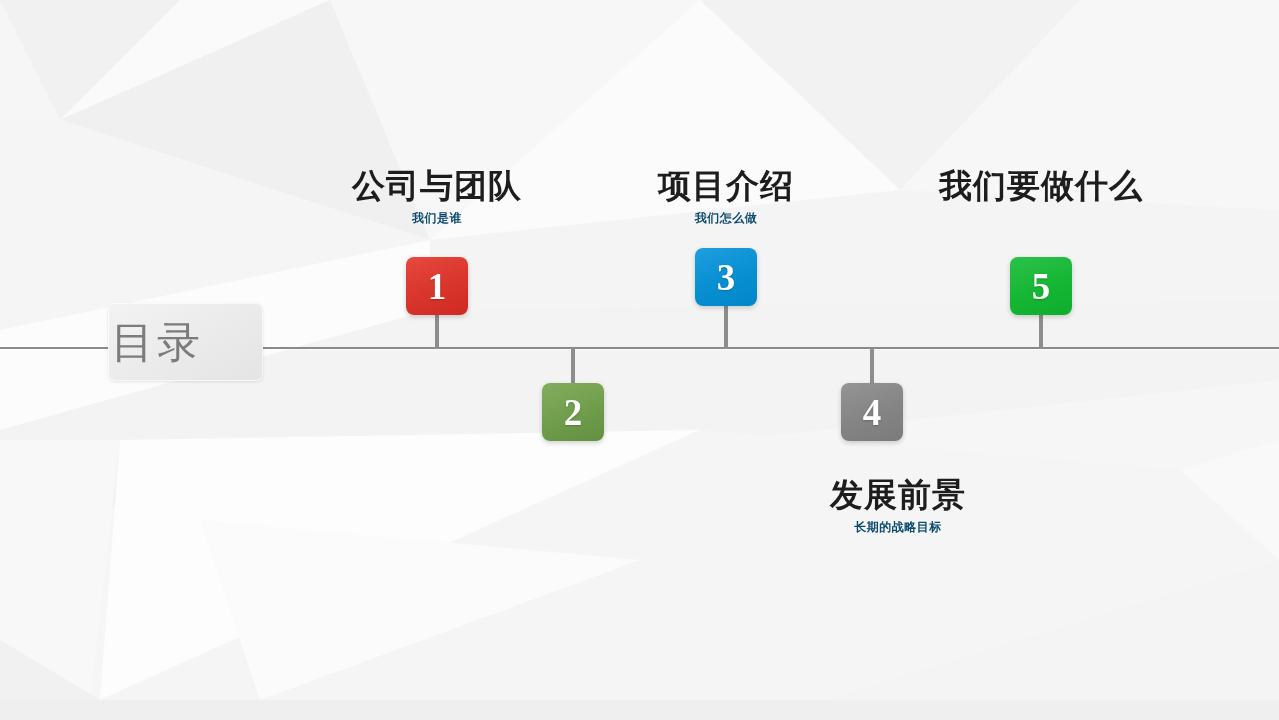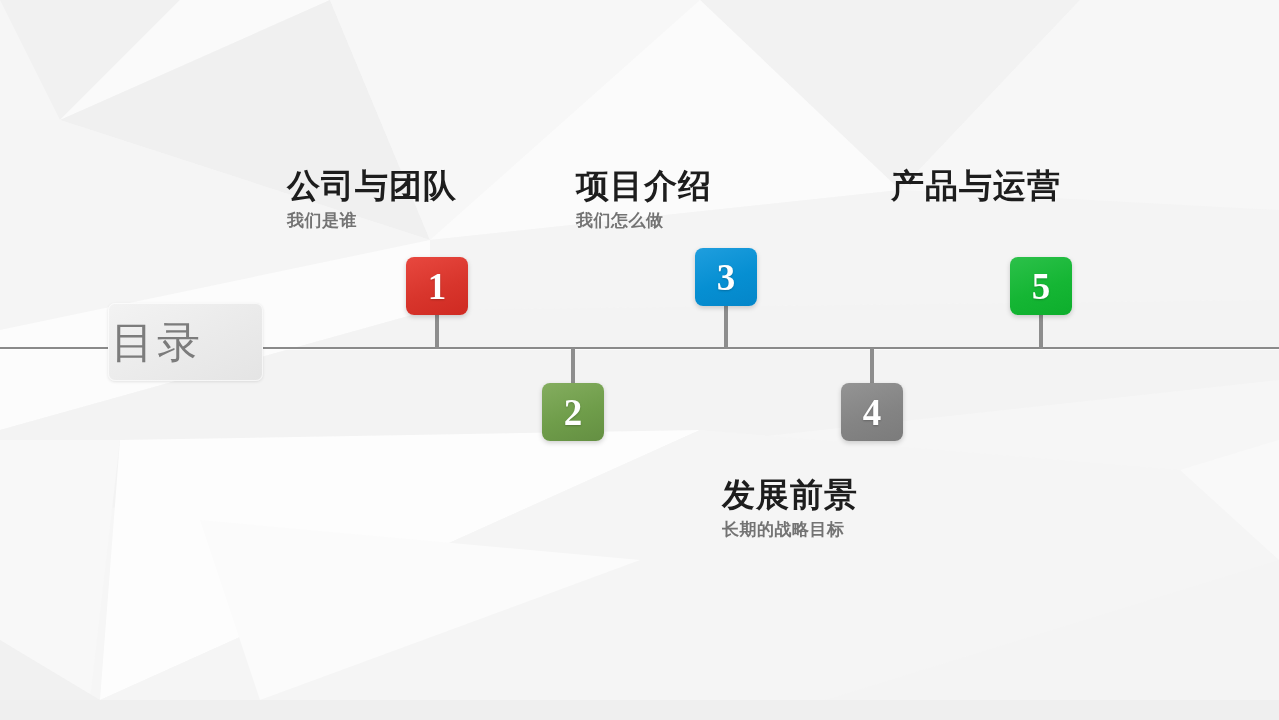--- a/index.html
+++ b/index.html
@@ -95,33 +95,34 @@
 
   .chip.c1 { background: linear-gradient(160deg, #e8483f 0%, #d8352c 55%, #cf2a22 100%); }
   .chip.c2 { background: linear-gradient(160deg, #84ad5f 0%, #6f9d4a 55%, #648f42 100%); }
   .chip.c3 { background: linear-gradient(160deg, #1f9ede 0%, #068fd2 55%, #0486c9 100%); }
   .chip.c4 { background: linear-gradient(160deg, #949494 0%, #848484 55%, #7b7b7b 100%); }
   .chip.c5 { background: linear-gradient(160deg, #2cc14a 0%, #15b634 55%, #0dae2c 100%); }
 
   
   .caption {
     position: absolute;
+    text-align: center;
     white-space: nowrap;
   }
   .caption .title {
     font-size: 33px;
     font-weight: 700;
     color: #1d1d1d;
     line-height: 1.12;
     letter-spacing: 1px;
   }
   .caption .subtitle {
-    font-size: 17px;
+    font-size: 12px;
     font-weight: 700;
-    color: #737373;
+    color: #0c4a6e;
     line-height: 1.2;
     letter-spacing: 0.5px;
     margin-top: 6px;
   }
 </style>
 </head>
 <body>
 
 <div id="slide">
 
@@ -183,28 +184,28 @@
     <div class="title">项目介绍</div>
     <div class="subtitle">我们怎么做</div>
   </div>
 
   <div class="node" style="left:841px; top:348px; width:62px; height:97px;">
     <div class="stem" style="top:0; height:37px;"></div>
     <div class="chip c4" style="left:0; top:35px;">
       <span class="chip-num">4</span>
     </div>
   </div>
-  <div class="caption" style="left:722px; top:477px; width:300px;">
+  <div class="caption" style="left:748px; top:477px; width:300px;">
     <div class="title">发展前景</div>
     <div class="subtitle">长期的战略目标</div>
   </div>
 
   <div class="node" style="left:1010px; top:257px; width:62px; height:92px;">
     <div class="stem" style="top:58px; height:34px;"></div>
     <div class="chip c5" style="left:0; top:0;">
       <span class="chip-num">5</span>
     </div>
   </div>
   <div class="caption" style="left:891px; top:168px; width:300px;">
-    <div class="title">产品与运营</div>
+    <div class="title">我们要做什么</div>
   </div>
 
 </div>
 
 </body></html>

